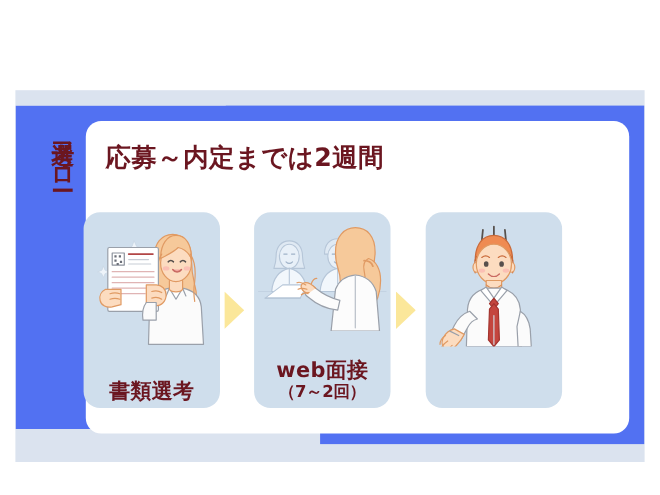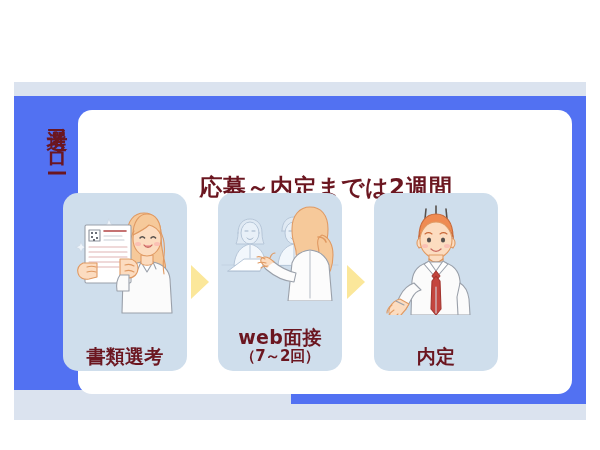--- a/index.html
+++ b/index.html
@@ -72,33 +72,31 @@
     align-items: flex-start;
     justify-content: flex-start;
   }
 
   
   .headline {
     position: absolute;
     left: 96px;
     top: 128px;
     width: 460px;
-    text-align: center;
     color: #6b1620;
     font-size: 23px;
     font-weight: bold;
     letter-spacing: 0.5px;
     white-space: nowrap;
-    margin-top: 44px;
   }
 
   
   .steps {
     position: absolute;
-    left: 63px;
+    left: 76px;
     top: 193px;
     width: 434px;
     height: 178px;
   }
   .card {
     position: absolute;
     top: 0;
     width: 124px;
     height: 178px;
     background: #cfdeec;
@@ -308,23 +306,20 @@
             <path d="M40 86 c-6 2 -11 7 -14 13 l-4 8 10 5 6 -11 c2 -4 5 -7 9 -8z" fill="#fbfbfb" stroke="#9aa0aa"></path>
             <path d="M26 102 c-4 1 -8 4 -10 8 c-2 4 -1 8 2 10 c3 2 6 1 9 -2 c3 -3 6 -7 8 -11z" fill="#fcdcc0" stroke="#e09a63"></path>
             <path d="M18 108 c-3 2 -5 5 -5 8 M20 113 c-3 2 -5 4 -6 7 M24 117 c-2 2 -4 4 -5 6" stroke="#e09a63"></path>
 
             <path d="M86 86 c5 3 8 9 9 16 l1 16 -12 0 -1 -18z" fill="#fbfbfb" stroke="#9aa0aa"></path>
 
             <path d="M22 104 l8 4" stroke="#9aa0aa"></path>
           </g>
         </svg>
       </div>
-      <div class="card-caption">
-        <span class="cap-main">内定</span>
-      </div>
     </div>
 
     <div class="arrow a1">
       <svg viewBox="0 0 18 34" xmlns="http://www.w3.org/2000/svg">
         <path d="M0 0 L18 17 L0 34 Z" fill="#fbe79a"></path>
       </svg>
     </div>
     <div class="arrow a2">
       <svg viewBox="0 0 18 34" xmlns="http://www.w3.org/2000/svg">
         <path d="M0 0 L18 17 L0 34 Z" fill="#fbe79a"></path>

